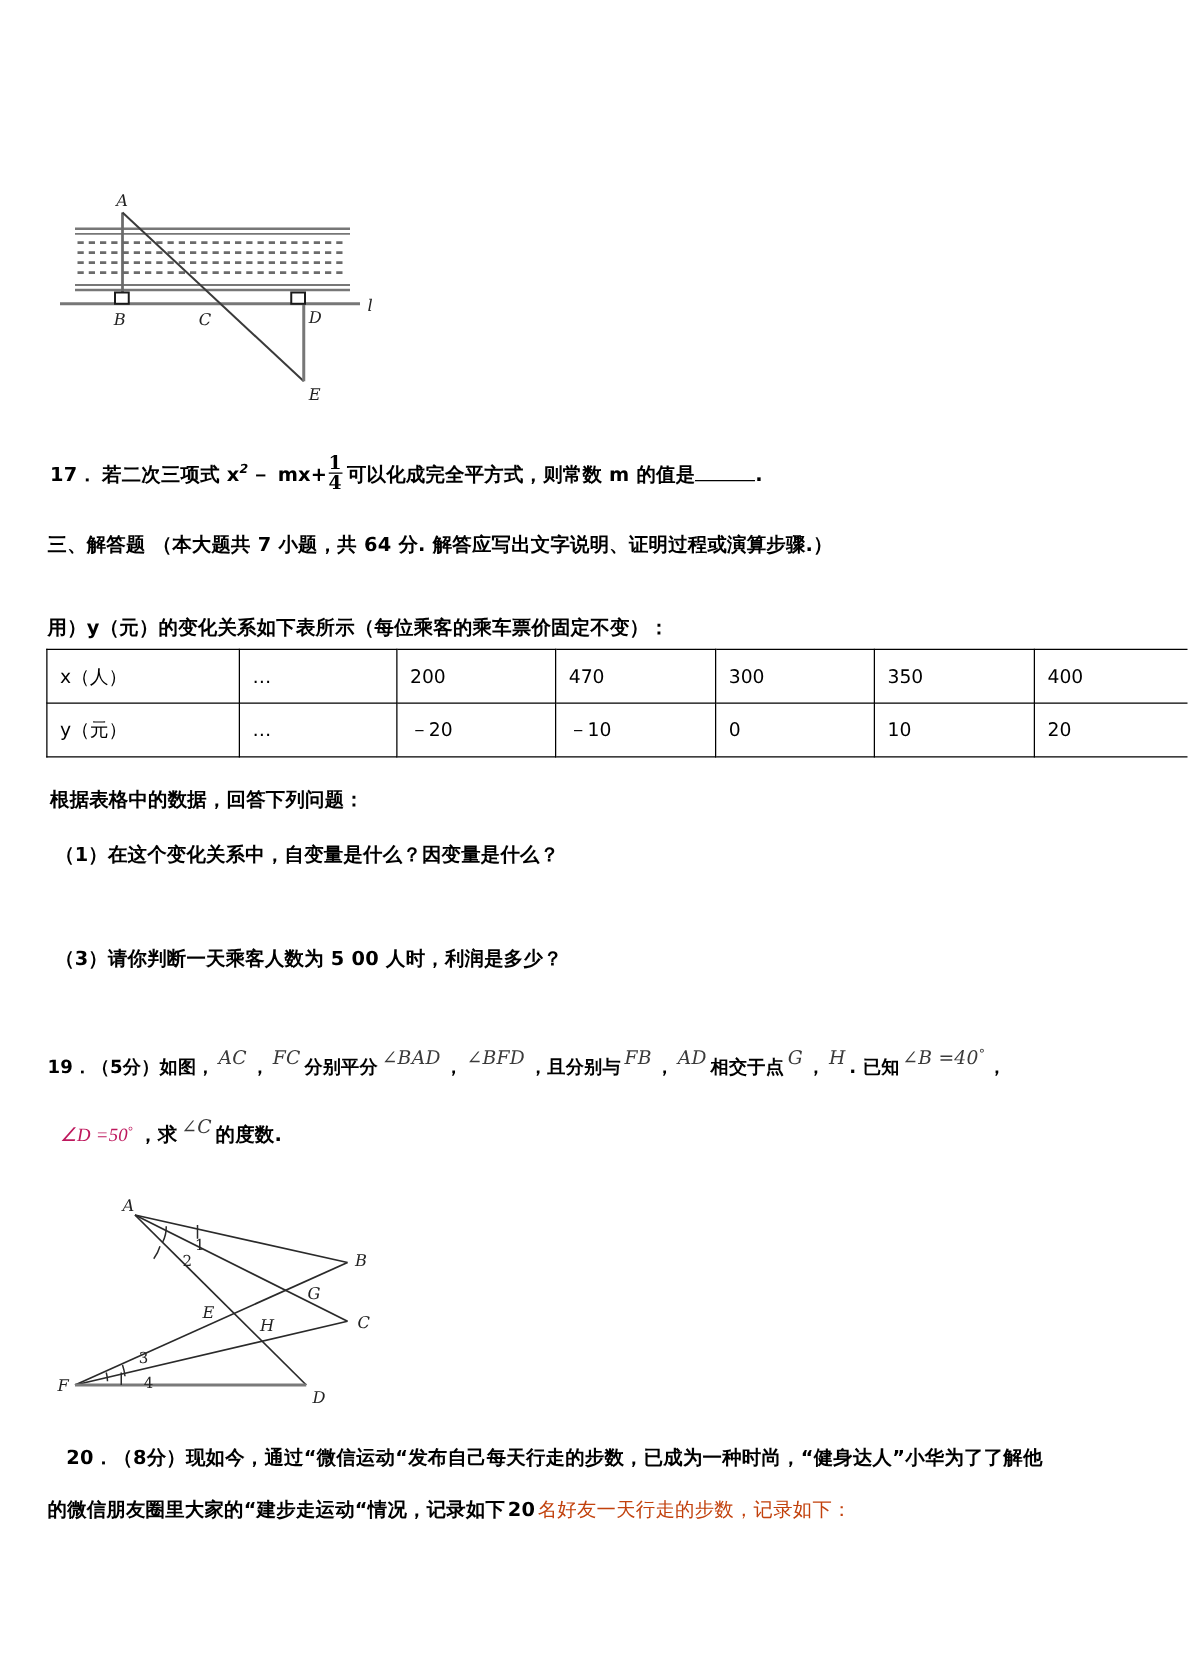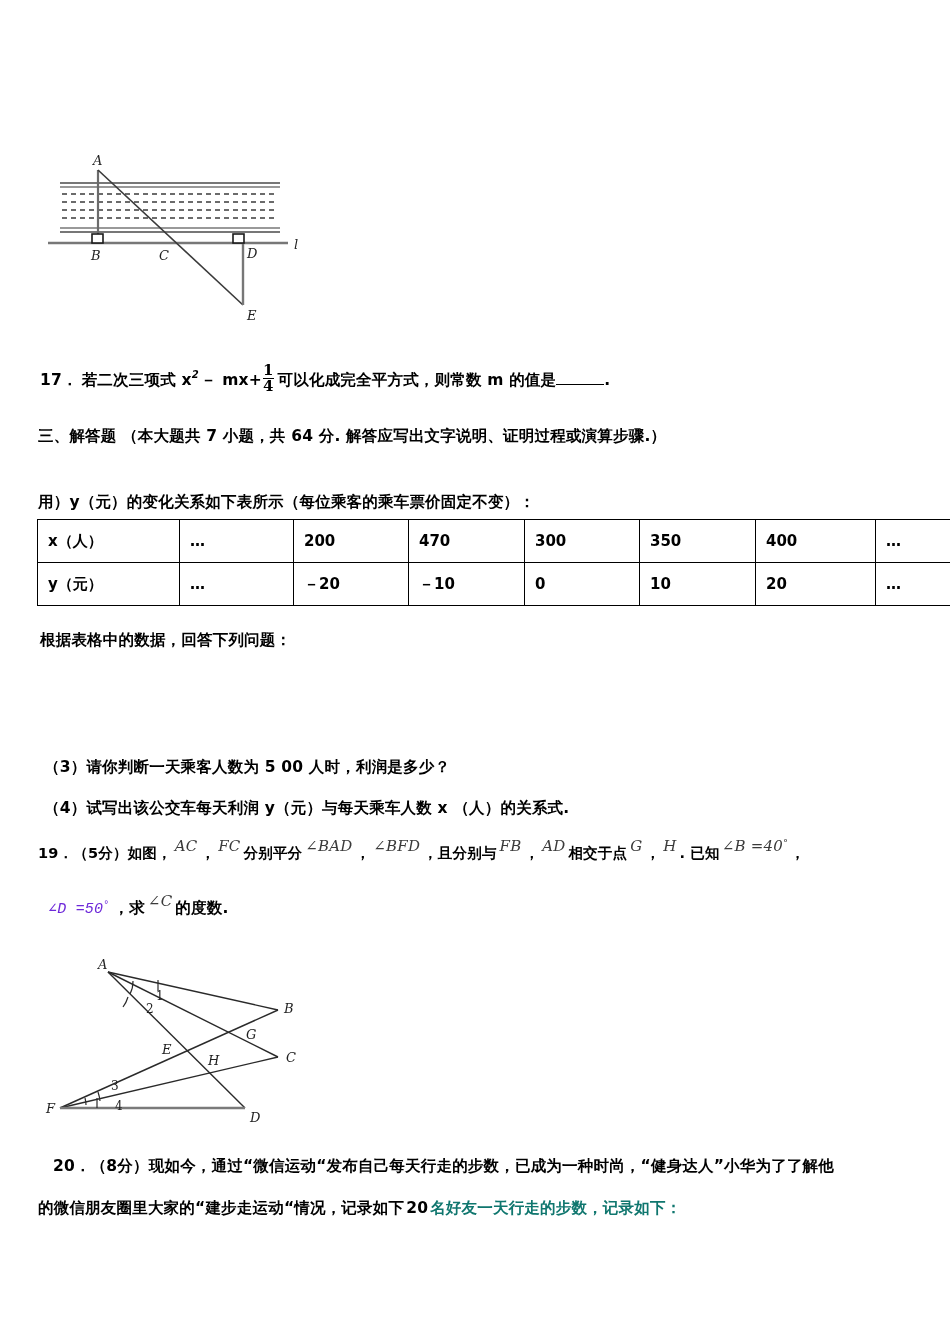--- a/index.html
+++ b/index.html
@@ -24,24 +24,24 @@
   
   .tline {
     position: absolute;
     font-size: 15.5px;
     font-weight: bold;
     line-height: 1.1;
     white-space: nowrap;
     letter-spacing: 0.2px;
   }
   .math {
-    font-family: Liberation Mono, monospace;
+    font-family: Liberation Serif, serif;
     font-style: italic;
     font-weight: normal;
-    color: #6d28d9;
+    color: #be185d;
     font-size: 15px;
   }
   .math-sup {
     font-family: "DejaVu Serif", "Liberation Serif", serif;
     font-style: italic;
     font-weight: normal;
     color: #3a3a3a;
     font-size: 15px;
     position: relative;
     top: -7px;
@@ -83,23 +83,23 @@
     width: 876px;
   }
   table.data {
     border-collapse: collapse;
     width: 100%;
     table-layout: fixed;
   }
   table.data td {
     border: 1.4px solid #000;
     height: 42px;
-    padding: 0 0 0 10px;
-    font-size: 15px;
-    font-weight: bold;
+    padding: 0 12px 0 10px;
+    font-size: 15px;
+    font-weight: normal;
     font-family: "DejaVu Sans", "Liberation Sans", sans-serif;
     vertical-align: middle;
     white-space: nowrap;
   }
   table.data td.c0 { width: 131px; }
   table.data td.c1 { width: 103px; }
   table.data td.c2 { width: 104px; }
   table.data td.c3 { width: 105px; }
   table.data td.c4 { width: 104px; }
   table.data td.c5 { width: 105px; }
@@ -190,22 +190,22 @@
           <td class="c4">0</td>
           <td class="c5">10</td>
           <td class="c6">20</td>
           <td class="c7">…</td>
         </tr>
       </tbody>
     </table>
   </div>
 
   <div class="tline" style="left:40px; top:632px;">根据表格中的数据，回答下列问题：</div>
+  <div class="tline" style="left:44px; top:676px;">（1）在这个变化关系中，自变量是什么？因变量是什么？</div>
   <div class="tline" style="left:44px; top:759px;">（3）请你判断一天乘客人数为 5 00 人时，利润是多少？</div>
-  <div class="tline" style="left:44px; top:800px;">（4）试写出该公交车每天利润 y（元）与每天乘车人数 x （人）的关系式.</div>
 
   <div class="tline" style="left:38px; top:845px; font-size:14.5px;">
     <span>19．</span><span>（5分）</span><span>如图，</span><span class="math-sup" style="margin:0 3px;">AC</span><span>，</span><span class="math-sup" style="margin:0 3px;">FC</span><span>分别平分</span><span class="math-sup" style="margin:0 3px;">∠BAD</span><span>，</span><span class="math-sup" style="margin:0 3px;">∠BFD</span><span>，且分别与</span><span class="math-sup" style="margin:0 3px;">FB</span><span>，</span><span class="math-sup" style="margin:0 3px;">AD</span><span>相交于点</span><span class="math-sup" style="margin:0 3px;">G</span><span>，</span><span class="math-sup" style="margin:0 3px;">H</span><span>. 已知</span><span class="math-sup" style="margin:0 2px;"><span>∠B =40</span><span class="deg">°</span></span><span>，</span>
   </div>
   <div class="tline" style="left:48px; top:900px;">
     <span class="math"><span>∠D =50</span><span class="deg">°</span></span><span style="margin-left:4px;">，求</span><span class="math-sup" style="margin:0 3px;">∠C</span><span>的度数.</span>
   </div>
 
   <div class="figure" style="left:40px; top:950px; width:320px; height:175px;">
     <svg width="320" height="175" viewBox="0 0 320 175" xmlns="http://www.w3.org/2000/svg">
@@ -241,16 +241,16 @@
       <text class="fig-num" x="106" y="63">2</text>
       <text class="fig-num" x="71" y="140">3</text>
       <text class="fig-num" x="75" y="160">4</text>
     </svg>
   </div>
 
   <div class="tline" style="left:38px; top:1158px;margin-left:15px;">
     <span>20．</span><span>（8分）</span><span>现如今，通过“微信运动“发布自己每天行走的步数，已成为一种时尚，“健身达人”小华为了了解他</span>
   </div>
   <div class="tline" style="left:38px; top:1200px;">
-    <span>的微信朋友圈里大家的“建步走运动“情况，记录如下</span><span style="margin:0 2px;">20</span><span style="color:#0f766e; font-weight:bold;">名好友一天行走的步数，记录如下：</span>
+    <span>的微信朋友圈里大家的“建步走运动“情况，记录如下</span><span style="margin:0 2px;">20</span><span style="color:#c2410c; font-weight:normal;">名好友一天行走的步数，记录如下：</span>
   </div>
 
 </div>
 
 </body></html>

